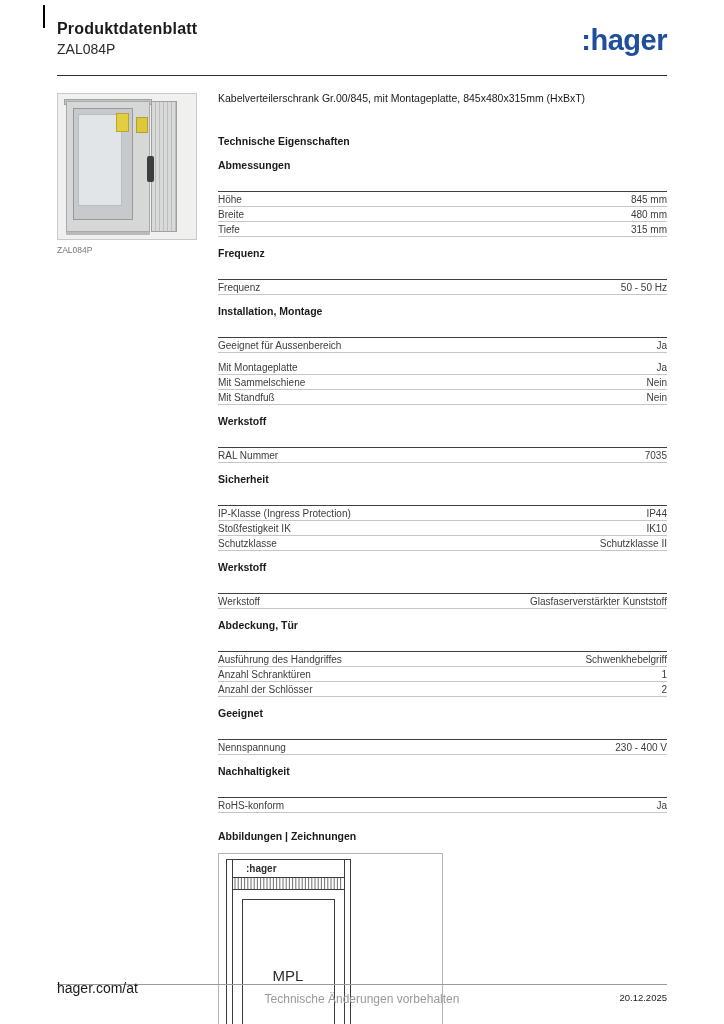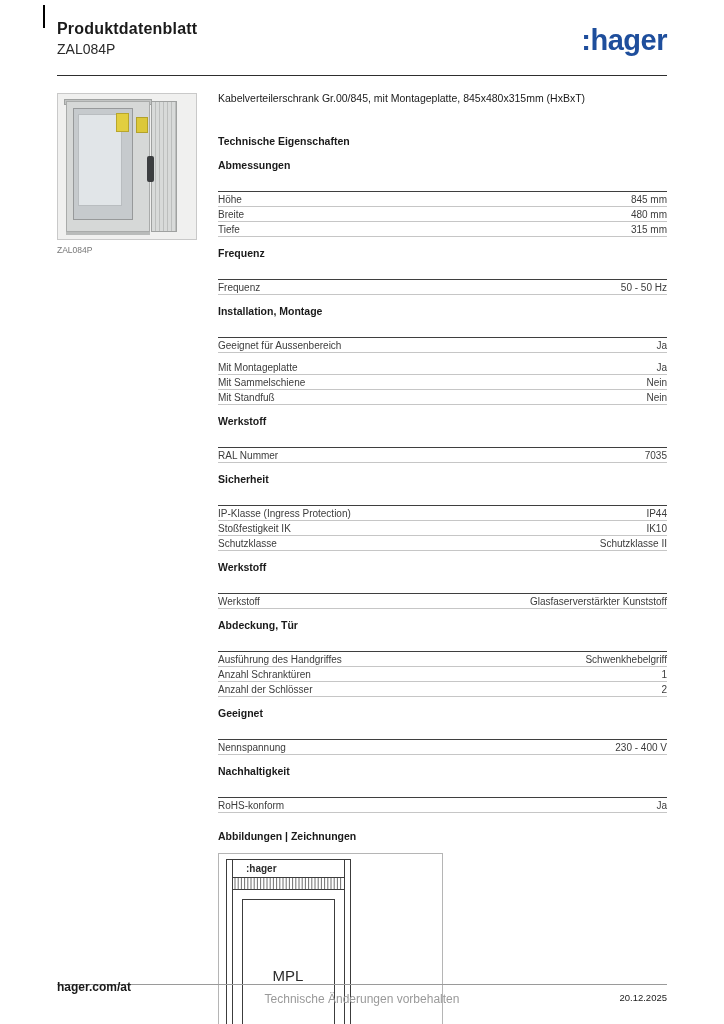--- a/index.html
+++ b/index.html
@@ -38,21 +38,21 @@
   .spec-row { display:flex; justify-content:space-between; align-items:center; height:15px; border-bottom:1px solid #c6c6c6; font-size:10px; color:#3c3c3c; }
   .spec-label { text-align:left; }
   .spec-value { text-align:right; }
 
   
   .drawings-heading { margin-top:17px; font-size:10.5px; font-weight:bold; color:#1a1a1a; }
   .drawing-frame { margin-top:11px; width:225px; height:232px; border:1px solid #b5b5b5; background:#fff; }
 
   
   .footer-rule { position:absolute; left:57px; top:984px; width:610px; height:1px; background:#9a9a9a; }
-  .footer-left { position:absolute; left:57px; top:980px; font-size:12px; font-weight:bold; color:#1a1a1a; text-decoration:none; }
+  .footer-left { position:absolute; left:57px; top:980px; font-size:14px; font-weight:normal; color:#1a1a1a; text-decoration:none; }
   .footer-center { position:absolute; left:0; right:0; top:992px; text-align:center; font-size:12px; color:#9a9a9a; }
   .footer-right { position:absolute; right:57px; top:992px; font-size:9.5px; font-weight:normal; color:#1a1a1a;text-align:center; }
 </style>
 </head>
 <body>
 
 <div class="page">
 
   <div class="crop-mark"></div>
 

